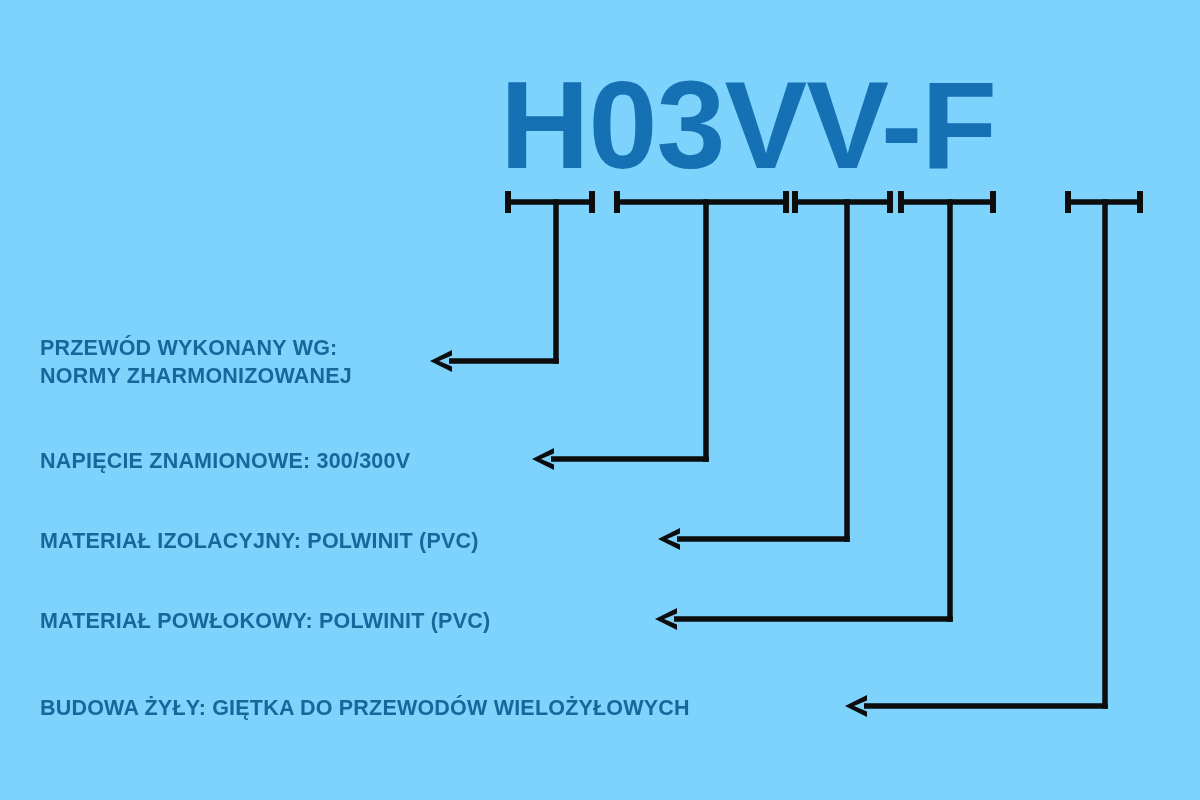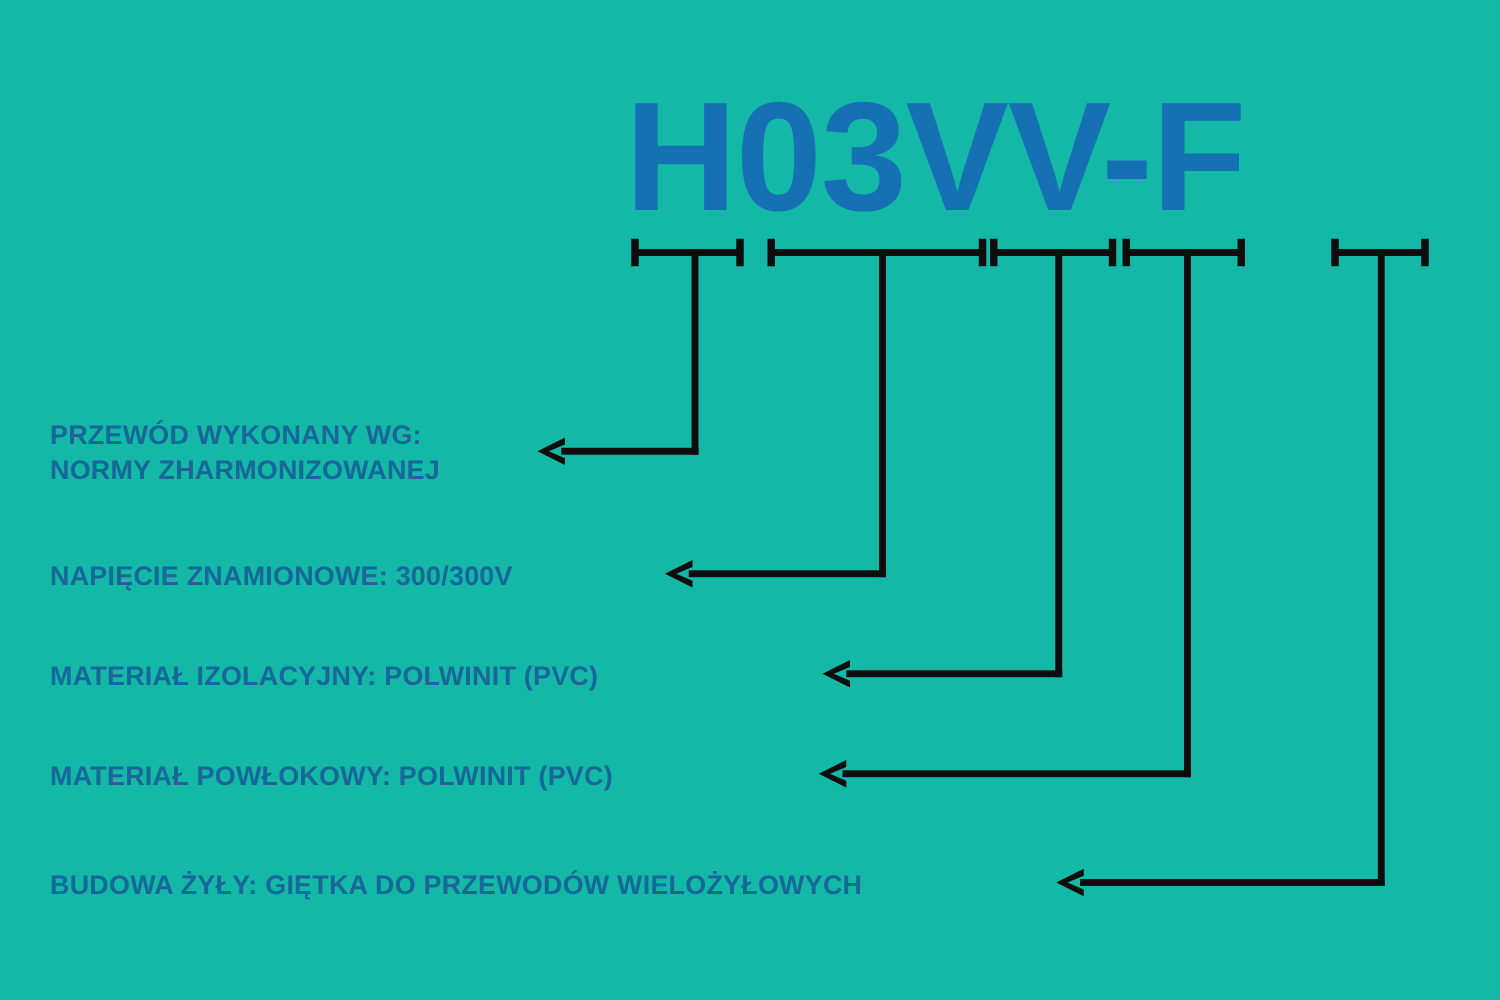--- a/index.html
+++ b/index.html
@@ -7,21 +7,21 @@
     padding: 0;
     background: #ffffff;
   }
   body {
     font-family: "Liberation Sans", sans-serif;
   }
   #page {
     position: relative;
     width: 1200px;
     height: 800px;
-    background: #14b8a6;
+    background: #7dd3fc;
     overflow: hidden;
   }
   #diagram-svg {
     position: absolute;
     left: 0;
     top: 0;
     width: 1200px;
     height: 800px;
   }
   .title-text {

